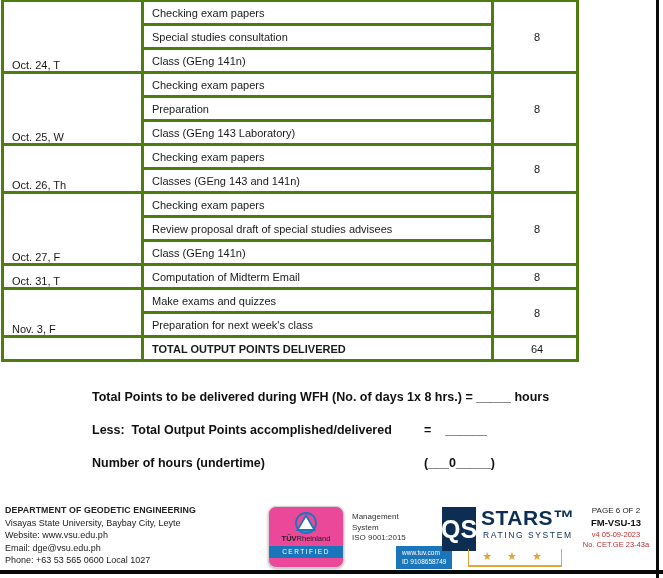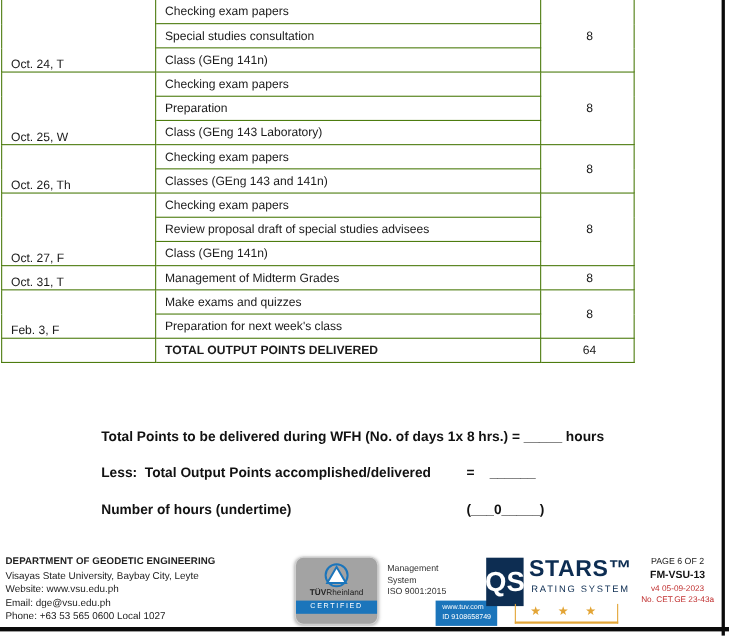--- a/index.html
+++ b/index.html
@@ -3,41 +3,41 @@
 <meta charset="utf-8">
 <style>
   html,body{margin:0;padding:0;background:#fff;}
   body{width:663px;height:578px;position:relative;overflow:hidden;
        font-family:"Liberation Sans", sans-serif;color:#1a1a1a;}
   .page{position:absolute;inset:0;background:#fff;}
 
   
   table.wfh{position:absolute;top:-1px;left:1px;width:575px;
             border-collapse:collapse;table-layout:fixed;}
-  table.wfh td{border:1px solid #4d7c0f;font-size:11px;height:21px;
+  table.wfh td{border:3px solid #4d7c0f;font-size:11px;height:21px;
                padding:0 4px 0 8px;overflow:hidden;white-space:nowrap;}
   td.date-cell{vertical-align:bottom;padding:0 2px 3px 6px;}
   td.activity-cell{vertical-align:middle;}
   td.points-cell{text-align:center;vertical-align:middle;padding:0;}
   td.total-label{font-weight:bold;font-size:11.5px;}
   td.total-points{font-weight:normal;}
 
   
   .summary{position:absolute;left:92px;top:390px;width:545px;
            font-weight:bold;font-size:12.5px;color:#111;}
   .sum-line{position:relative;height:33px;}
   .sum-line span{white-space:pre;}
   .sum-right{position:absolute;left:332px;top:0;}
 
   
   .dept{position:absolute;left:5px;top:504px;font-size:9px;line-height:12.6px;color:#222;}
   .dept .dept-title{font-weight:bold;font-size:8.8px;letter-spacing:.1px;}
 
   .tuv-card{position:absolute;left:268px;top:506px;width:74px;height:60px;
-            background:#a3a3a3;border:1px solid #d3d3d3;border-radius:8px;
+            background:#ec4899;border:1px solid #d3d3d3;border-radius:8px;
             box-shadow:0 1px 3px rgba(0,0,0,.3);text-align:center;overflow:hidden;}
   .tuv-card svg{display:block;margin:4px auto 0;}
   .tuv-brand{font-size:7.5px;color:#222;line-height:8px;}
   .tuv-brand b{font-weight:bold;}
   .tuv-cert{margin-top:3px;background:#1b75bb;color:#fff;font-size:6.5px;
             letter-spacing:1.5px;padding:2px 0 3px;}
   .tuv-mgmt{position:absolute;left:352px;top:512px;font-size:8px;color:#333;
             line-height:10.5px;white-space:pre-line;}
   .tuv-url{position:absolute;left:396px;top:546px;background:#1b75bb;color:#fff;
            font-size:6.5px;line-height:8.5px;padding:3px 6px;white-space:pre-line;}
@@ -112,25 +112,25 @@
           <td class="points-cell" rowspan="3">8</td>
         </tr>
         <tr>
           <td class="activity-cell">Review proposal draft of special studies advisees</td>
         </tr>
         <tr>
           <td class="activity-cell">Class (GEng 141n)</td>
         </tr>
         <tr>
           <td class="date-cell" rowspan="1">Oct. 31, T</td>
-          <td class="activity-cell">Management of Midterm Grades</td>
+          <td class="activity-cell">Computation of Midterm Email</td>
           <td class="points-cell" rowspan="1">8</td>
         </tr>
         <tr>
-          <td class="date-cell" rowspan="2">Feb. 3, F</td>
+          <td class="date-cell" rowspan="2">Nov. 3, F</td>
           <td class="activity-cell">Make exams and quizzes</td>
           <td class="points-cell" rowspan="2">8</td>
         </tr>
         <tr>
           <td class="activity-cell">Preparation for next week's class</td>
         </tr>
         <tr>
         <td class="date-cell"></td>
         <td class="activity-cell total-label">TOTAL OUTPUT POINTS DELIVERED</td>
         <td class="points-cell total-points">64</td>

